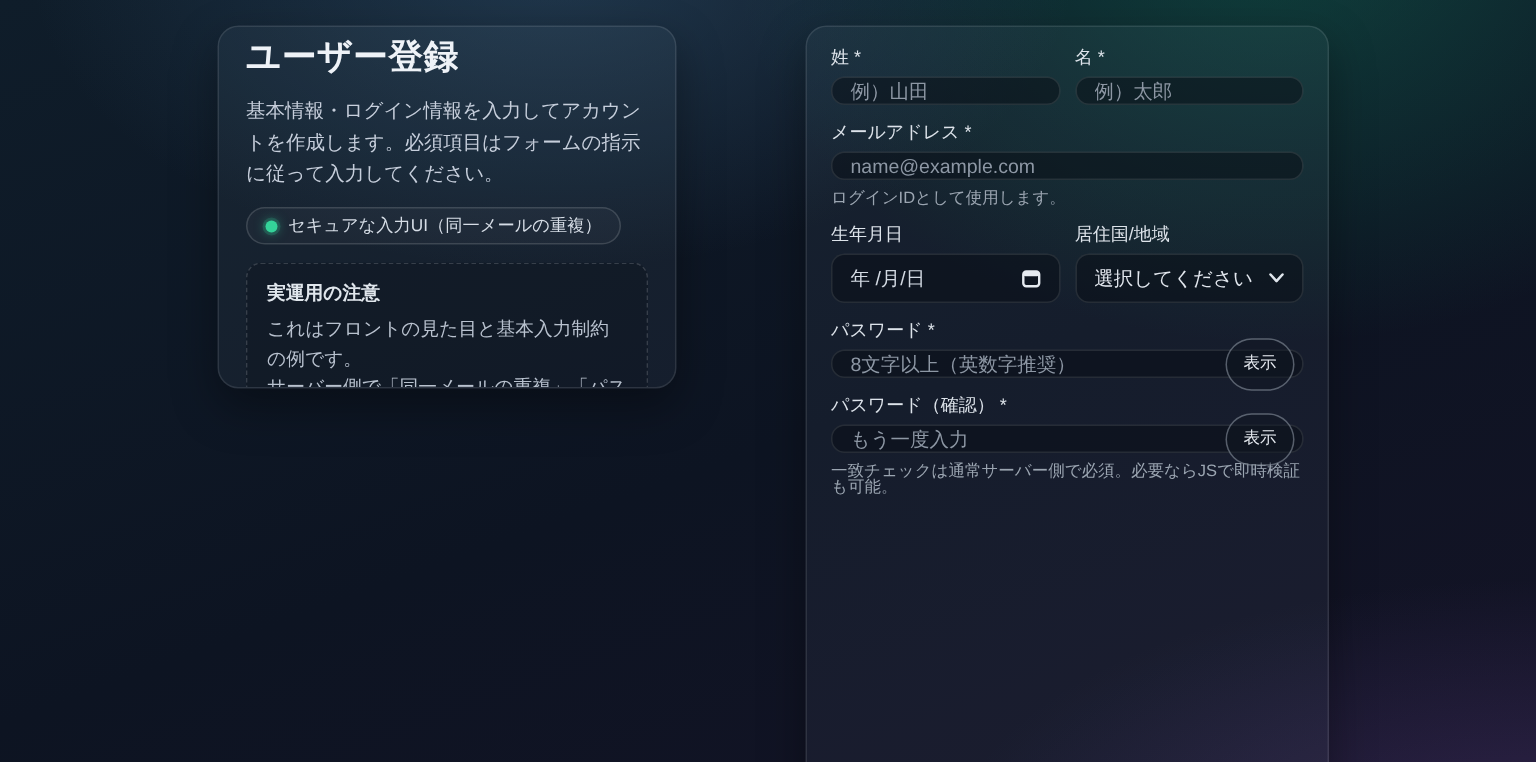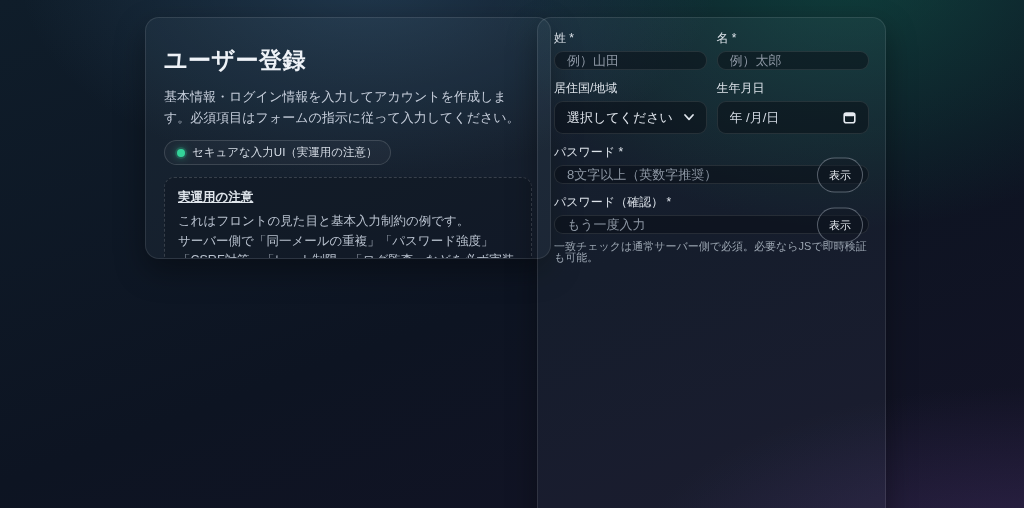--- a/index.html
+++ b/index.html
@@ -12,35 +12,35 @@
       radial-gradient(62% 58% at 100% 112%, rgba(106,72,152,0.32) 0%, rgba(106,72,152,0) 62%),
       linear-gradient(160deg,#0f1d2a 0%,#0d1422 55%,#141326 100%);
   }
   .card{
     position:absolute;box-sizing:border-box;border-radius:14px;
     background:rgba(170,195,215,0.055);
     border:1px solid rgba(255,255,255,0.10);
     box-shadow:0 12px 30px rgba(0,0,0,0.35);
   }
   
-  .intro-card{left:145px;top:17px;width:406px;height:242px;padding:28px 18px;overflow:hidden;}
+  .intro-card{left:145px;top:17px;width:306px;height:242px;padding:5px 18px;overflow:hidden;}
   .intro-card h1{margin:0 0 12px;font-size:23px;line-height:28px;letter-spacing:0.5px;color:#eef2f7;font-weight:bold;}
   .intro-desc{margin:0 0 12px;font-size:13px;line-height:21px;color:#c6cedb;}
   .badge{
     display:inline-flex;align-items:center;gap:7px;margin-bottom:12px;
     padding:4px 12px;border-radius:999px;font-size:11.5px;color:#d6dde6;
     background:rgba(255,255,255,0.03);border:1px solid rgba(255,255,255,0.14);
   }
   .dot{width:8px;height:8px;border-radius:50%;background:#34d399;
     box-shadow:0 0 0 2px rgba(52,211,153,0.18),0 0 8px rgba(52,211,153,0.65);}
   .note{
     border:1px dashed rgba(255,255,255,0.16);border-radius:10px;
     background:rgba(5,9,16,0.22);padding:9px 13px;color:#b9c2cf;
   }
-  .note-title{font-size:12.5px;font-weight:bold;color:#e0e6ec;margin:2px 0 6px;text-decoration:underline;}
+  .note-title{font-size:12.5px;font-weight:bold;color:#e0e6ec;margin:2px 0 6px;}
   .note p{margin:0;font-size:12.5px;line-height:19.5px;}
   
   .form-card{left:537px;top:17px;width:349px;height:620px;padding:14px 16px;}
   .field{margin-bottom:12px;}
   .row{display:flex;gap:10px;}
   .row .field{flex:1;min-width:0;}
   label,.label{display:block;font-size:12px;line-height:12px;color:#dde3ea;margin:0 0 7px;}
   .tin{
     display:block;width:100%;height:19px;box-sizing:border-box;
     background:rgba(7,13,22,0.52);border:1px solid rgba(255,255,255,0.10);
@@ -68,60 +68,65 @@
   .icon{flex:0 0 auto;display:block;}
 </style>
 </head>
 <body>
 
 <section class="card intro-card">
   <h1>ユーザー登録</h1>
   <p class="intro-desc">基本情報・ログイン情報を入力してアカウントを作成します。必須項目はフォームの指示に従って入力してください。</p>
   <div class="badge">
     <span class="dot"></span>
-    <span>セキュアな入力UI（実運用の注意）</span>
+    <span>セキュアな入力UI（同一メールの重複）</span>
   </div>
   <div class="note">
     <div class="note-title">実運用の注意</div>
     <p>これはフロントの見た目と基本入力制約の例です。</p>
     <p>サーバー側で「同一メールの重複」「パスワード強度」「CSRF対策」「レート制限」「ログ監査」などを必ず実装してください。</p>
   </div>
 </section>
 
 <section class="card form-card">
   <div class="row">
     <div class="field">
       <label>姓 *</label>
       <input class="tin" type="text" placeholder="例）山田" style="">
     </div>
     <div class="field">
       <label>名 *</label>
       <input class="tin" type="text" placeholder="例）太郎" style="">
     </div>
   </div>
 
+  <div class="field">
+    <label>メールアドレス *</label>
+    <input class="tin" type="text" placeholder="name@example.com" style="">
+    <p class="help">ログインIDとして使用します。</p>
+  </div>
 
 
   <div class="row">
-    <div class="field">
-      <span class="label">居住国/地域</span>
-      <div class="control select">
-        <span class="val">選択してください</span>
-        <svg class="icon" width="10" height="7" viewBox="0 0 10 7">
-          <path d="M1 1 L5 5.4 L9 1" fill="none" stroke="#dfe5ec" stroke-width="1.7" stroke-linecap="round" stroke-linejoin="round"></path>
-        </svg>
-      </div>
-    </div>
     <div class="field">
       <span class="label">生年月日</span>
       <div class="control date">
         <span class="val">年 /月/日</span>
         <svg class="icon" width="13" height="13" viewBox="0 0 13 13">
           <rect x="1.2" y="2" width="10.6" height="9.8" rx="2" fill="none" stroke="#e6ebf1" stroke-width="1.6"></rect>
           <rect x="1.2" y="2" width="10.6" height="3.2" rx="1.4" fill="#e6ebf1"></rect>
+        </svg>
+      </div>
+    </div>
+    <div class="field">
+      <span class="label">居住国/地域</span>
+      <div class="control select">
+        <span class="val">選択してください</span>
+        <svg class="icon" width="10" height="7" viewBox="0 0 10 7">
+          <path d="M1 1 L5 5.4 L9 1" fill="none" stroke="#dfe5ec" stroke-width="1.7" stroke-linecap="round" stroke-linejoin="round"></path>
         </svg>
       </div>
     </div>
   </div>
 
   <div class="field">
     <label>パスワード *</label>
     <div class="pwwrap">
       <input class="tin" type="password" placeholder="8文字以上（英数字推奨）" style="">
       <button class="toggle">表示</button>

